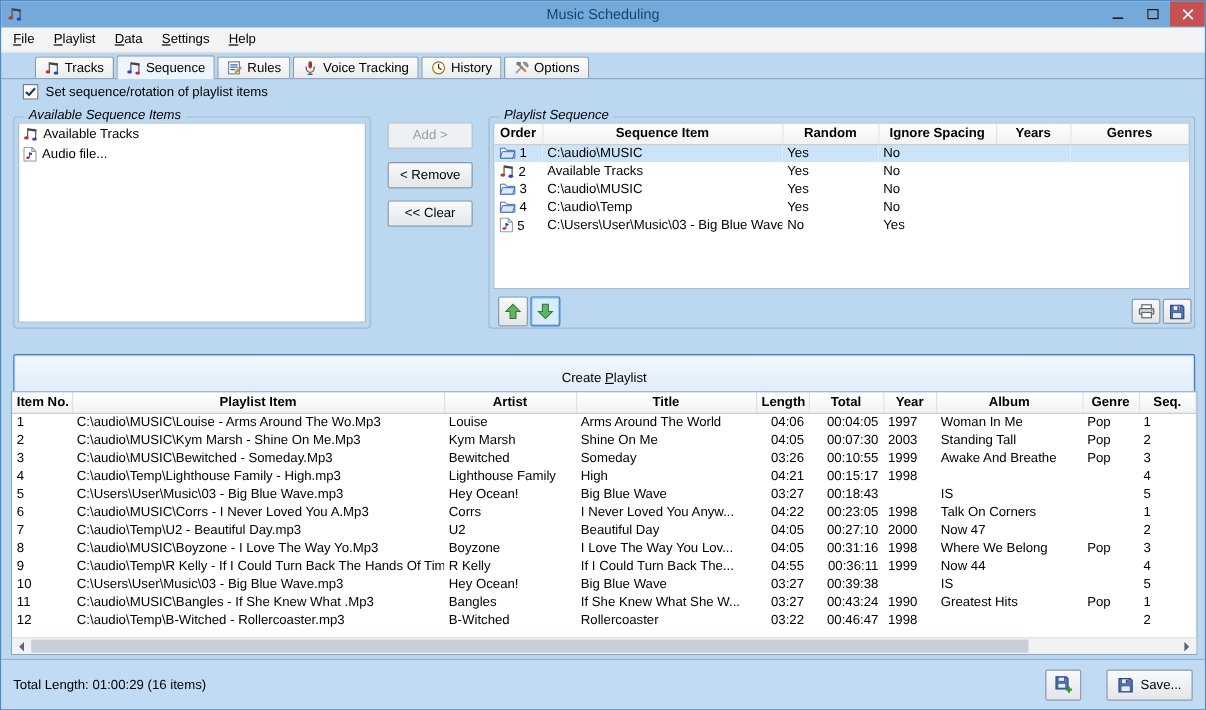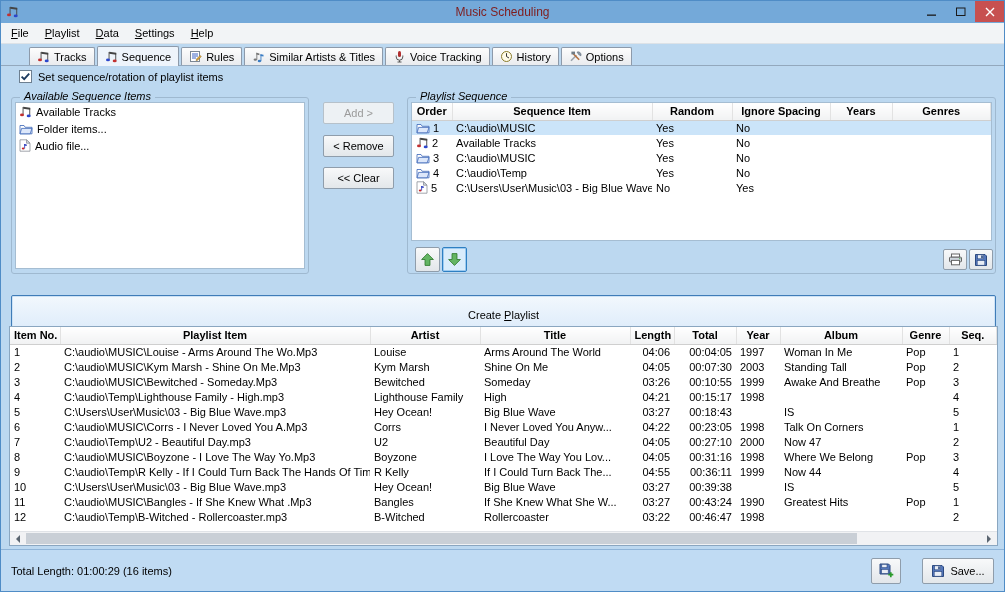--- a/index.html
+++ b/index.html
@@ -4,21 +4,21 @@
 <style>
   * { margin:0; padding:0; box-sizing:border-box; }
   html,body { width:1005px; height:592px; overflow:hidden; }
   body { font-family:"Liberation Sans", sans-serif; font-size:11px; color:#000; background:#fff; }
 
   .window { position:relative; width:1005px; height:592px; background:#bcd8f0; border:1px solid #4f8cc6; overflow:hidden; }
 
   
   .titlebar { position:absolute; left:0; top:0; right:0; height:22px; background:#74a9d9; }
   .app-icon { position:absolute; left:5px; top:4px; z-index:2; }
-  .title-text { position:absolute; left:0; right:0; top:0; height:22px; line-height:22px; text-align:center; font-size:12px; color:#7f1d1d; }
+  .title-text { position:absolute; left:0; right:0; top:0; height:22px; line-height:22px; text-align:center; font-size:12px; color:#0c4a6e; }
   .caption-btns { position:absolute; right:0; top:0; display:flex; z-index:2; }
   .cap-btn { width:29px; height:21px; display:flex; align-items:center; justify-content:center; }
   .cap-close { background:#c75050; }
 
   
   .menubar { position:absolute; left:0; top:22px; right:0; height:21px; background:#f2f4f6; border-bottom:1px solid #dde2e7; display:flex; align-items:stretch; padding-left:2px; }
   .menu-item { padding:3px 8px; display:flex; align-items:center; }
 
   
   .tabstrip { position:absolute; left:0; top:45px; right:0; height:19px; display:flex; align-items:flex-end; padding-left:8px;margin-left:20px; }
@@ -168,33 +168,20 @@
             <rect x="1.5" y="1.5" width="9" height="10" fill="#fff" stroke="#7b8794"></rect>
             <path d="M3 4 h6 M3 6 h6 M3 8 h4" stroke="#3b62c4" stroke-width="1"></path>
             <path d="M7.5 9 l3.6-3.6 1.2 1.2-3.6 3.6-1.6.4z" fill="#d7a23c" stroke="#8a6a20" stroke-width="0.5"></path>
           </svg>
         </span>
         <span>Rules</span>
       </div>
       <div class="tab">
         <span class="icn">
           <svg width="13" height="13" viewBox="0 0 13 13">
-            <ellipse cx="3.3" cy="9.6" rx="1.7" ry="1.2" fill="#777"></ellipse>
-            <rect x="4.4" y="2.8" width="0.9" height="7" fill="#777"></rect>
-            <path d="M4.4 2.8 l3 0.6 v1.8 l-3-0.6z" fill="#777"></path>
-            <ellipse cx="7.4" cy="11" rx="1.7" ry="1.2" fill="#3b7dc4"></ellipse>
-            <rect x="8.5" y="4.2" width="0.9" height="7" fill="#3b7dc4"></rect>
-            <path d="M8.5 4.2 l3 0.6 v1.8 l-3-0.6z" fill="#3b7dc4"></path>
-          </svg>
-        </span>
-        <span>Similar Artists &amp; Titles</span>
-      </div>
-      <div class="tab">
-        <span class="icn">
-          <svg width="13" height="13" viewBox="0 0 13 13">
             <rect x="5" y="1" width="3" height="6" rx="1.5" fill="#b03030"></rect>
             <path d="M3.2 5.5 v1.4 a3.3 3.3 0 0 0 6.6 0 V5.5" fill="none" stroke="#555" stroke-width="1"></path>
             <line x1="6.5" y1="10.4" x2="6.5" y2="12" stroke="#555"></line>
             <line x1="4.5" y1="12" x2="8.5" y2="12" stroke="#555"></line>
           </svg>
         </span>
         <span>Voice Tracking</span>
       </div>
       <div class="tab">
         <span class="icn">
@@ -235,29 +222,20 @@
           <span class="icn">
             <svg width="13" height="13" viewBox="0 0 13 13">
               <path d="M4.2 1.8 L11.2 2.8 L11.2 4.8 L4.2 3.8 Z" fill="#444"></path>
               <rect x="3.6" y="2" width="0.9" height="7.6" fill="#444"></rect>
               <rect x="10.3" y="3" width="0.9" height="7.6" fill="#444"></rect>
               <ellipse cx="3" cy="9.9" rx="2" ry="1.4" fill="#c23030"></ellipse>
               <ellipse cx="9.7" cy="10.9" rx="2" ry="1.4" fill="#2b46cc"></ellipse>
             </svg>
           </span>
           <span>Available Tracks</span>
-        </div>
-        <div class="list-item">
-          <span class="icn">
-            <svg width="14" height="12" viewBox="0 0 14 12">
-              <path d="M1 2.5 h4 l1.2 1.8 H13 V10.8 H1 Z" fill="#fff" stroke="#3a64b8" stroke-width="0.8"></path>
-              <path d="M2.6 5.4 H13 L11.2 10.8 H1 Z" fill="#dce7fa" stroke="#3a64b8" stroke-width="0.8"></path>
-            </svg>
-          </span>
-          <span>Folder items...</span>
         </div>
         <div class="list-item">
           <span class="icn">
             <svg width="12" height="13" viewBox="0 0 12 13">
               <path d="M1 0.8 h6.5 L11 4.2 V12.2 H1 Z" fill="#fff" stroke="#8a8f98" stroke-width="0.8"></path>
               <path d="M7.5 0.8 L11 4.2 H7.5 Z" fill="#d8dde4" stroke="#8a8f98" stroke-width="0.8"></path>
               <ellipse cx="4.2" cy="9.4" rx="1.4" ry="1" fill="#c22"></ellipse>
               <rect x="5.3" y="5" width="0.8" height="4.4" fill="#23b"></rect>
               <path d="M5.3 5 l2.4 0.5 v1.6 l-2.4-0.5z" fill="#23b"></path>
             </svg>

